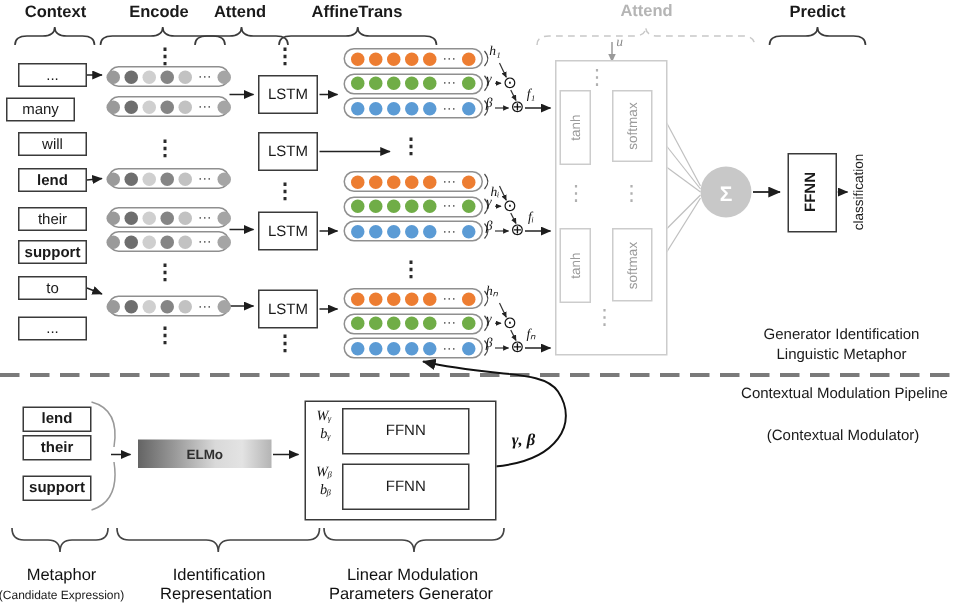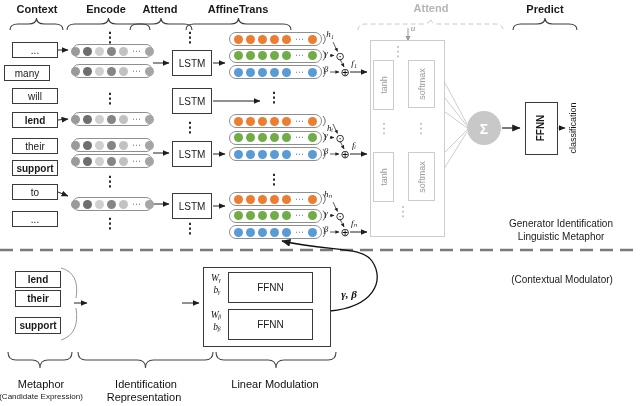--- a/index.html
+++ b/index.html
@@ -350,45 +350,50 @@
   <div class="ctext vd dim" style="left:421px;top:128px">⋮</div>
   <div class="ctext vd dim" style="left:403px;top:211px">⋮</div>
   <div class="ctext sum-txt" style="left:484px;top:129px">Σ</div>
 
   <div class="wbox" style="left:525px;top:102px;width:33px;height:53px"></div>
   <div class="vtext bold" style="left:541px;top:128px;font-size:10px">FFNN</div>
   <div class="vtext" style="left:573px;top:128px;font-size:9px">classification</div>
 
   <div class="ctext plabel" style="left:561px;top:224px">Generator Identification</div>
   <div class="ctext plabel" style="left:561px;top:237px">Linguistic Metaphor</div>
-  <div class="ctext plabel" style="left:562px;top:280px">(Contextual Modulator)</div>
+  <div class="ctext plabel" style="left:563px;top:263px">Contextual Modulation Pipeline</div>
+  <div class="ctext plabel" style="left:562px;top:291px">(Contextual Modulator)</div>
 
   <div class="wbox bold" style="left:15px;top:271px;width:46px;height:17px">
       <span>lend</span>
     </div>
   <div class="wbox bold" style="left:15px;top:290px;width:46px;height:17px">
       <span>their</span>
     </div>
   <div class="wbox bold" style="left:15px;top:317px;width:46px;height:17px">
       <span>support</span>
     </div>
 
+  <div class="elmo" style="left:92px;top:293px;width:89px;height:19px">
+      <span>ELMo</span>
+    </div>
 
   <div class="wbox" style="left:203px;top:267px;width:128px;height:80px"></div>
   <div class="wbox" style="left:228px;top:272px;width:85px;height:31px">
       <span>FFNN</span>
     </div>
   <div class="wbox" style="left:228px;top:309px;width:85px;height:31px">
       <span>FFNN</span>
     </div>
   <div class="ctext math" style="left:216px;top:279px;font-size:9.5px">Wᵧ</div>
   <div class="ctext math" style="left:217px;top:291px;font-size:9.5px">bᵧ</div>
   <div class="ctext math" style="left:216px;top:316px;font-size:9.5px">Wᵦ</div>
   <div class="ctext math" style="left:217px;top:328px;font-size:9.5px">bᵦ</div>
   <div class="ctext math bold" style="left:349px;top:294px;font-size:11px">γ, β</div>
 
   <div class="ctext slabel" style="left:41px;top:384px">Metaphor</div>
   <div class="ctext" style="left:41px;top:397px;font-size:8px">(Candidate Expression)</div>
   <div class="ctext slabel" style="left:146px;top:384px">Identification</div>
   <div class="ctext slabel" style="left:144px;top:397px">Representation</div>
   <div class="ctext slabel" style="left:275px;top:384px">Linear Modulation</div>
+  <div class="ctext slabel" style="left:274px;top:397px">Parameters Generator</div>
 
 </div>
 
 </body></html>

